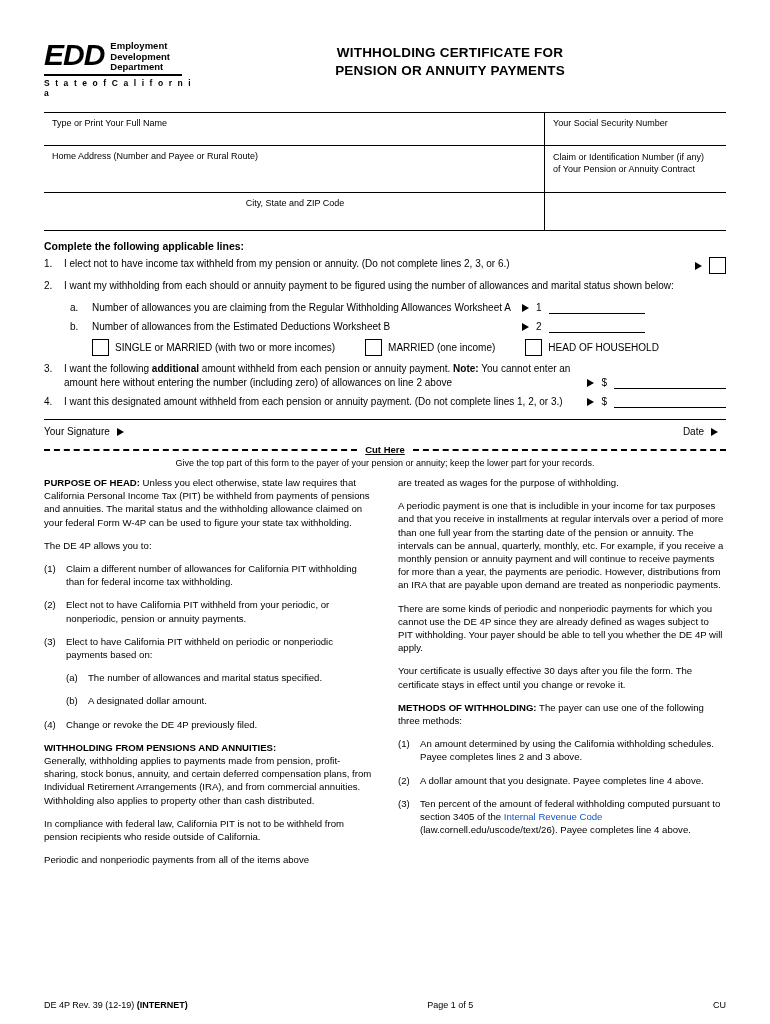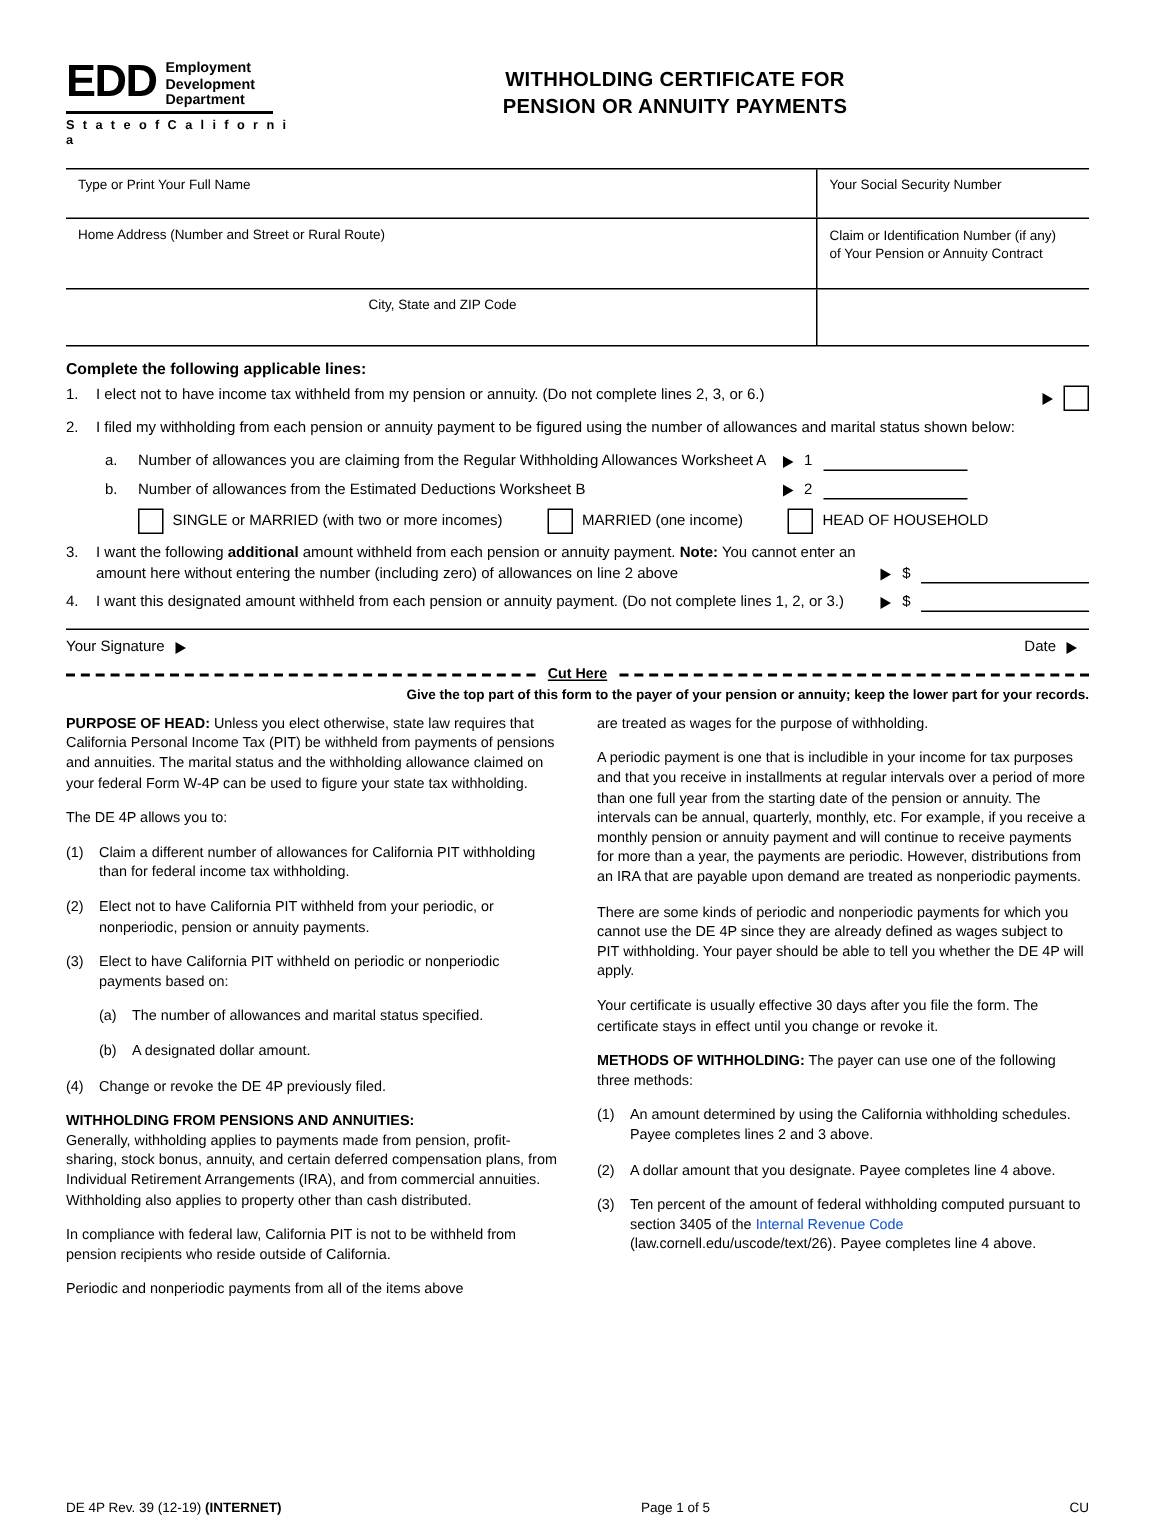--- a/index.html
+++ b/index.html
@@ -34,20 +34,21 @@
     flex: 0 0 150px;
     padding-top: 6px;
   }
   .logo-row {
     display: flex;
     align-items: flex-start;
   }
   .edd-logo {
     font-family: "Liberation Sans", sans-serif;
     font-weight: bold;
+    font-style: italic;
     font-size: 30px;
     letter-spacing: -1px;
     line-height: 30px;
     color: #000;
     padding-right: 6px;
   }
   .edd-words {
     font-size: 9.5px;
     font-weight: bold;
     line-height: 10.5px;
@@ -189,23 +190,23 @@
     flex: 1;
     border-top: 2px dashed #000;
     height: 0;
   }
   .cuttext {
     padding: 0 8px;
     text-decoration: underline;
     white-space: nowrap;
   }
   .keepnote {
-    text-align: right;
+    text-align: center;
     font-size: 9px;
-    font-weight: bold;
+    font-weight: normal;
     margin-top: 3px;
     margin-bottom: 8px;
   }
 
   
   .columns {
     display: flex;
     gap: 26px;
     font-size: 9.6px;
     line-height: 13.2px;
@@ -263,21 +264,21 @@
     <div class="idrow">
       <div class="idcell left">
         <span>Type or Print Your Full Name</span>
       </div>
       <div class="idcell right">
         <span>Your Social Security Number</span>
       </div>
     </div>
     <div class="idrow">
       <div class="idcell left">
-        <span>Home Address (Number and Street or Rural Route)</span>
+        <span>Home Address (Number and Payee or Rural Route)</span>
       </div>
       <div class="idcell right two-line nb" style="border-bottom:none;">
         <div>Claim or Identification Number (if any)</div>
         <div>of Your Pension or Annuity Contract</div>
       </div>
     </div>
     <div class="idrow last">
       <div class="idcell left tall">
         <span>City, State and ZIP Code</span>
       </div>
@@ -291,21 +292,21 @@
     <div class="num">1.</div>
     <div class="txt">I elect not to have income tax withheld from my pension or annuity. (Do not complete lines 2, 3, or 6.)</div>
     <div class="rowend">
       <span class="arrow"></span>
       <span class="checkbox"></span>
     </div>
   </div>
 
   <div class="line">
     <div class="num">2.</div>
-    <div class="txt">I filed my withholding from each pension or annuity payment to be figured using the number of allowances and marital status shown below:</div>
+    <div class="txt">I want my withholding from each should or annuity payment to be figured using the number of allowances and marital status shown below:</div>
   </div>
 
   <div class="line" style="margin-top:8px;">
     <div class="num sub">a.</div>
     <div class="txt" style="max-width:430px;">Number of allowances you are claiming from the Regular Withholding Allowances Worksheet A</div>
     <div class="rowend" style="align-self:flex-end;">
       <span class="arrow"></span>
       <span class="numlabel">1</span>
       <span class="blank-line"></span>
     </div>

